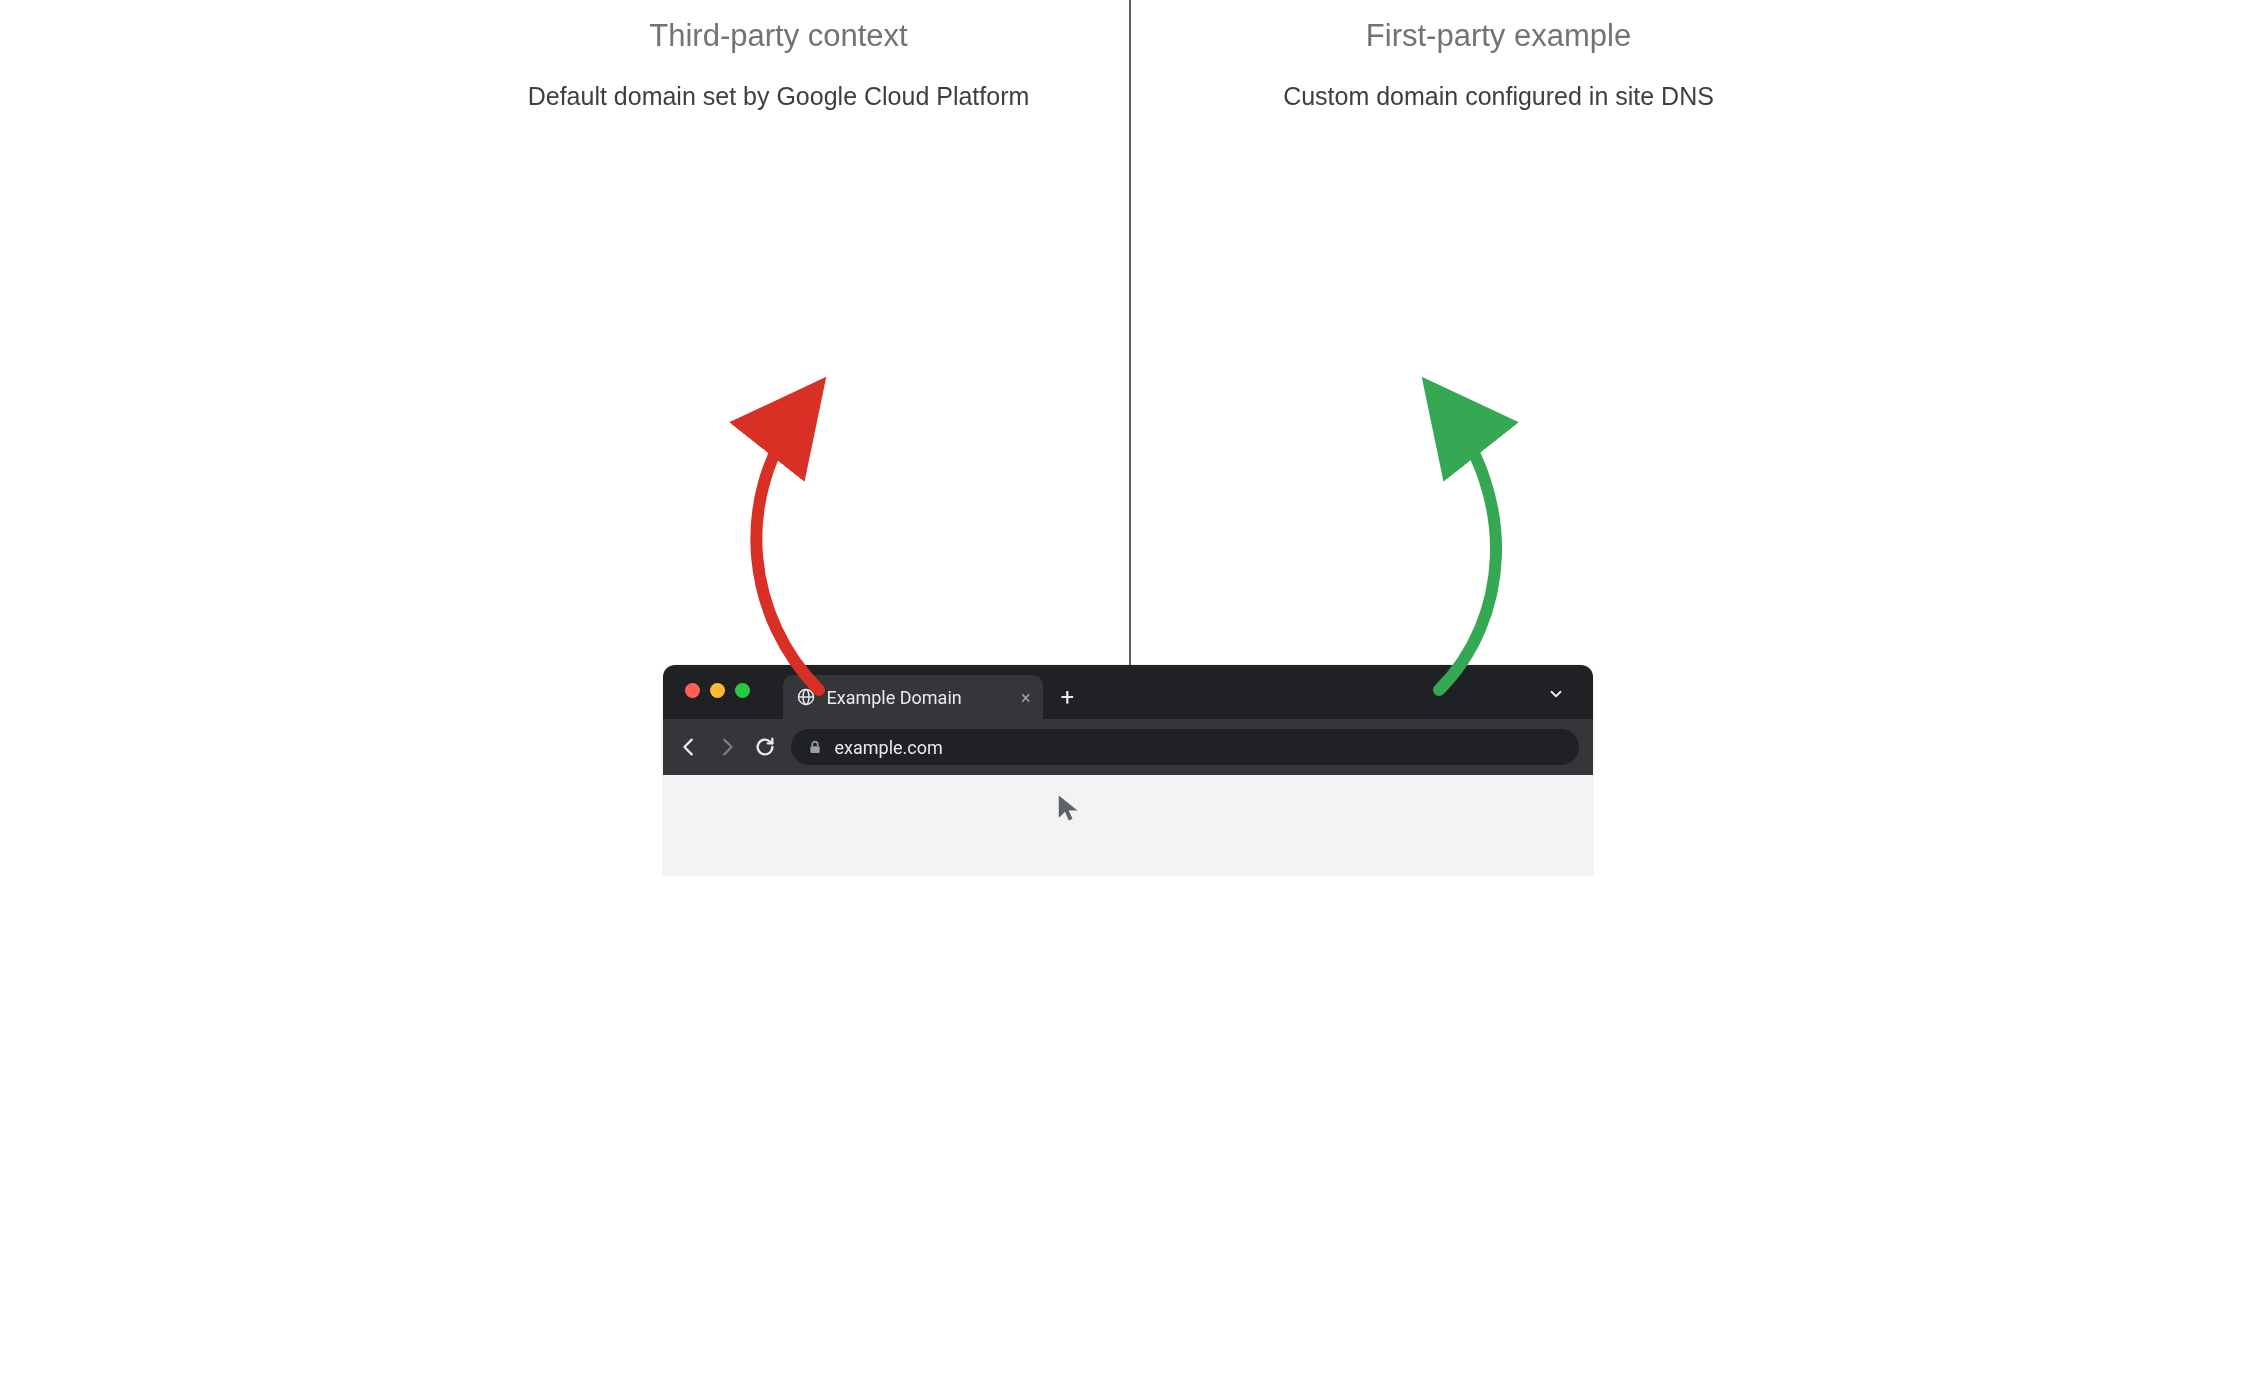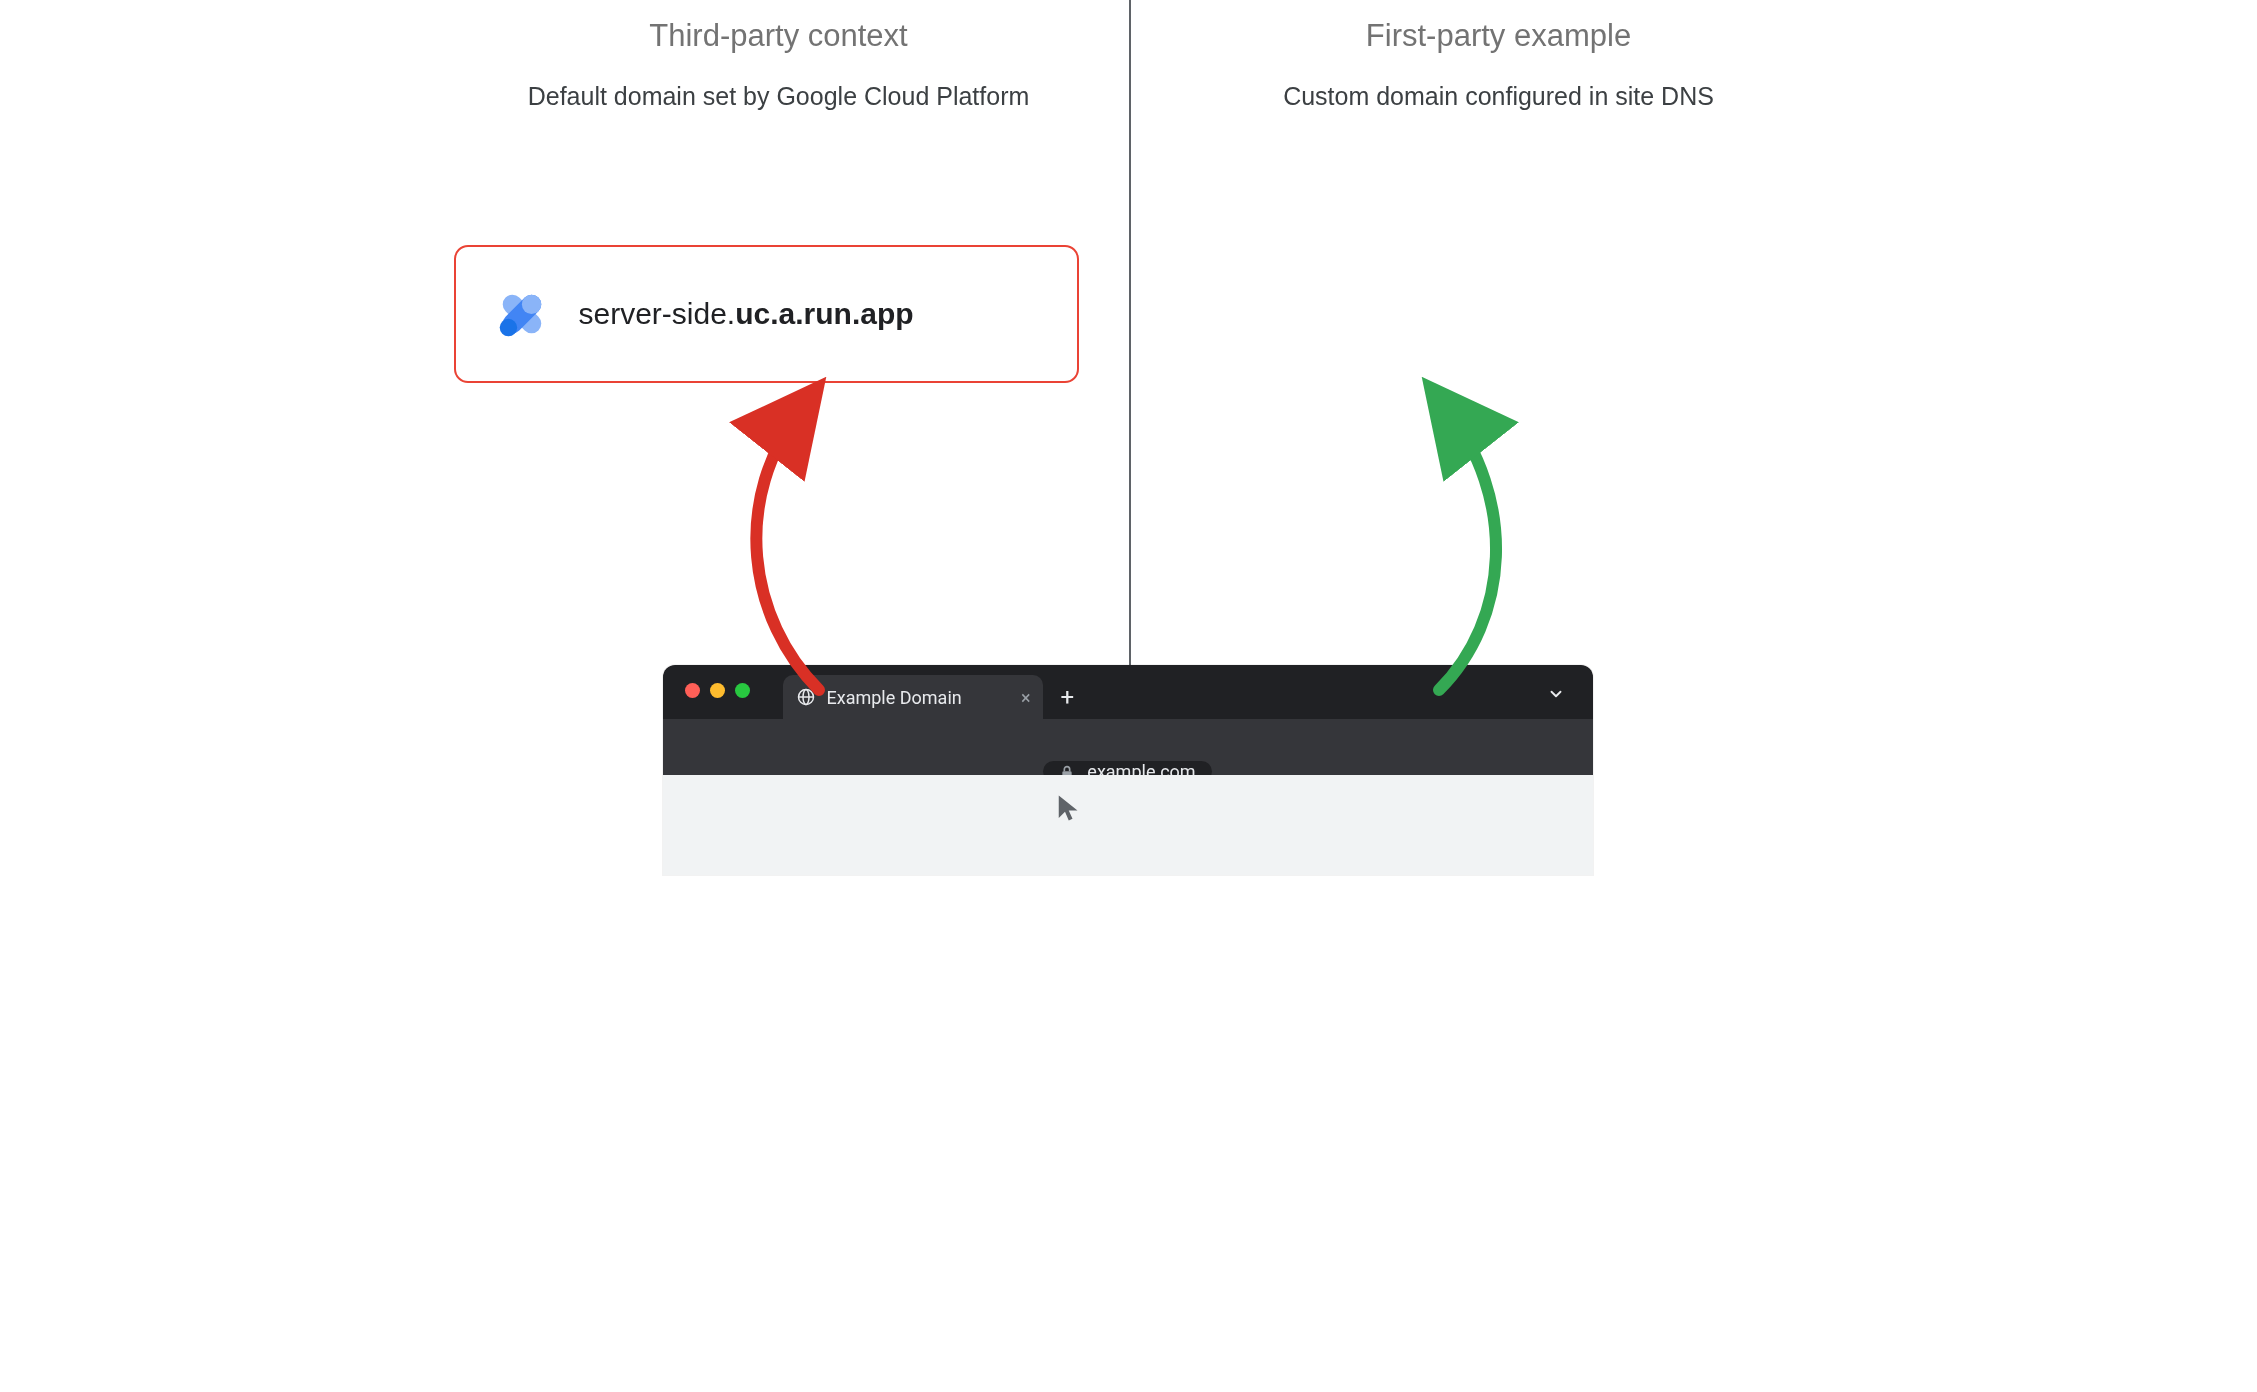--- a/index.html
+++ b/index.html
@@ -144,21 +144,20 @@
     color: #e8eaed;
   }
 
   .urlbar {
     height: 56px;
     background: #35363a;
     display: flex;
     align-items: center;
     padding: 0 14px;
     gap: 14px;
-    flex-direction: column;
   }
   .navicon { color: #e8eaed; width: 24px; text-align: center; }
   .navicon.dim { color: #7a7d82; }
   .omnibox {
     flex: 1;
     height: 36px;
     background: #202124;
     border-radius: 18px;
     display: flex;
     align-items: center;
@@ -194,33 +193,20 @@
 
 <div class="stage">
 
   <div class="vline"></div>
 
   <div class="half left">
     <div class="context-title">Third-party context</div>
     <div class="context-sub">Default domain set by Google Cloud Platform</div>
   </div>
 
-  <div class="domain-box red">
-    <svg class="gtm-icon" viewBox="0 0 64 64">
-      <g transform="rotate(45 32 32)">
-        <rect x="8" y="22" width="48" height="20" rx="10" fill="#8ab4f8"></rect>
-        <rect x="22" y="8" width="20" height="48" rx="10" fill="#4285f4"></rect>
-        <rect x="22" y="8" width="20" height="20" rx="10" fill="#8ab4f8"></rect>
-      </g>
-      <circle cx="18" cy="46" r="9" fill="#1a73e8"></circle>
-    </svg>
-    <div class="domain-text">
-      <span>server-side.</span><b>uc.a.run.app</b><span></span>
-    </div>
-  </div>
 
   <div class="half right">
     <div class="context-title">First-party example</div>
     <div class="context-sub">Custom domain configured in site DNS</div>
   </div>
 
 
   <div class="browser">
     <div class="tabbar">
       <div class="traffic">

